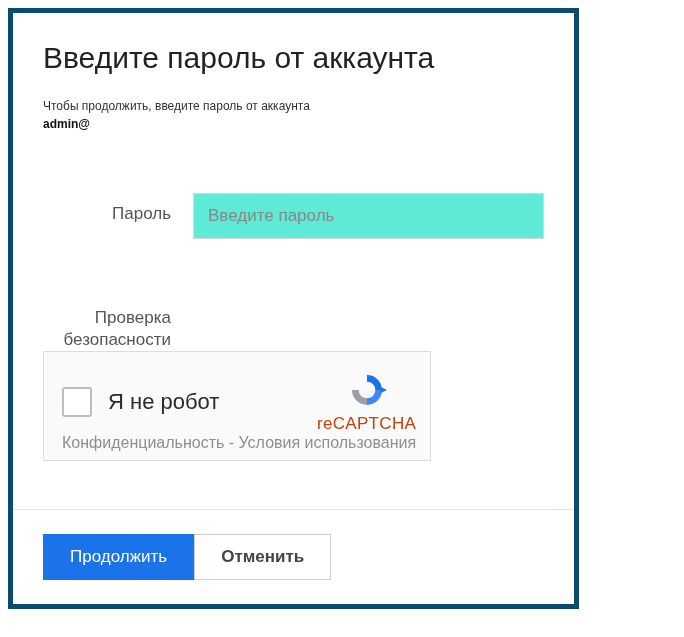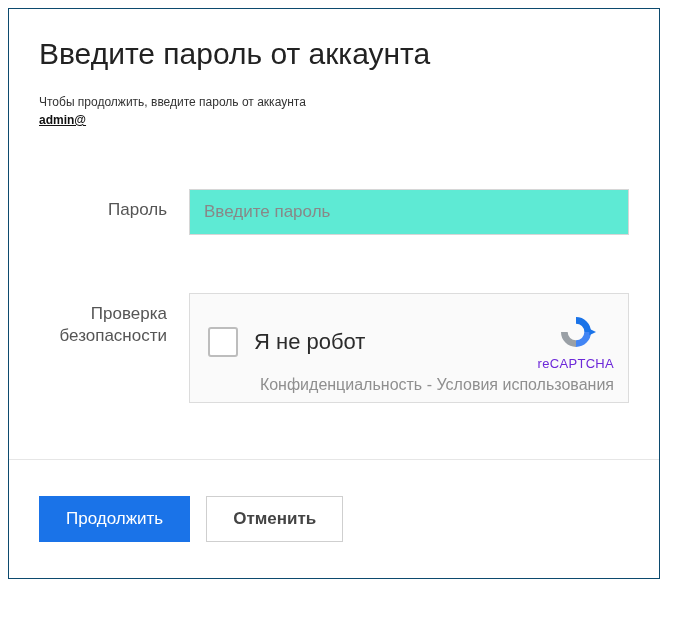--- a/index.html
+++ b/index.html
@@ -6,53 +6,53 @@
       box-sizing: border-box;
       margin: 0;
       padding: 0;
     }
     body {
       font-family: Arial, Helvetica, sans-serif;
       background: #fff;
       padding: 8px;
     }
     .card {
-      width: 652px;
-      border: 1px solid #0c4a6e;
+      width: 571px;
+      border: 5px solid #0c4a6e;
       background: #fff;
     }
     .card-body {
       padding: 28px 30px 40px 30px;
     }
     .page-title {
       font-size: 30px;
       font-weight: 400;
       color: #222;
       margin-bottom: 22px;
     }
     .intro {
       font-size: 12px;
       color: #333;
       line-height: 1.5;
     }
     .account {
       font-weight: 700;
       color: #111;
-      text-decoration: underline;
     }
     .form {
       margin-top: 60px;
     }
     .form-row {
       display: flex;
       align-items: flex-start;
       margin-bottom: 58px;
     }
     .form-row:last-child {
-      margin-bottom: 16px;
+      margin-bottom: 8px;
+      flex-direction: column;
     }
     .form-label {
       width: 150px;
       text-align: right;
       padding-right: 22px;
       padding-top: 10px;
       font-size: 17px;
       color: #555;
       line-height: 1.3;
     }
@@ -104,35 +104,34 @@
       font-size: 22px;
       color: #2b2b2b;
     }
     .recaptcha-right {
       display: flex;
       flex-direction: column;
       align-items: center;
       gap: 4px;
     }
     .recaptcha-brand {
-      font-size: 13px;
-      color: #6d28d9;
+      font-size: 17px;
+      color: #c2410c;
       letter-spacing: 0.3px;
     }
     .recaptcha-footer {
       text-align: right;
       font-size: 16px;
       color: #8f8f8f;
     }
     .recaptcha-privacy, .recaptcha-terms { }
     .footer {
       border-top: 1px solid #e6e6e6;
-      padding: 36px 30px;
-      display: flex;
-      gap: 16px;
+      padding: 24px 30px;
+      display: flex;
     }
     .btn {
       height: 46px;
       padding: 0 26px;
       font-size: 17px;
       border: 1px solid transparent;
       cursor: pointer;
       display: inline-flex;
       align-items: center;
       justify-content: center;

